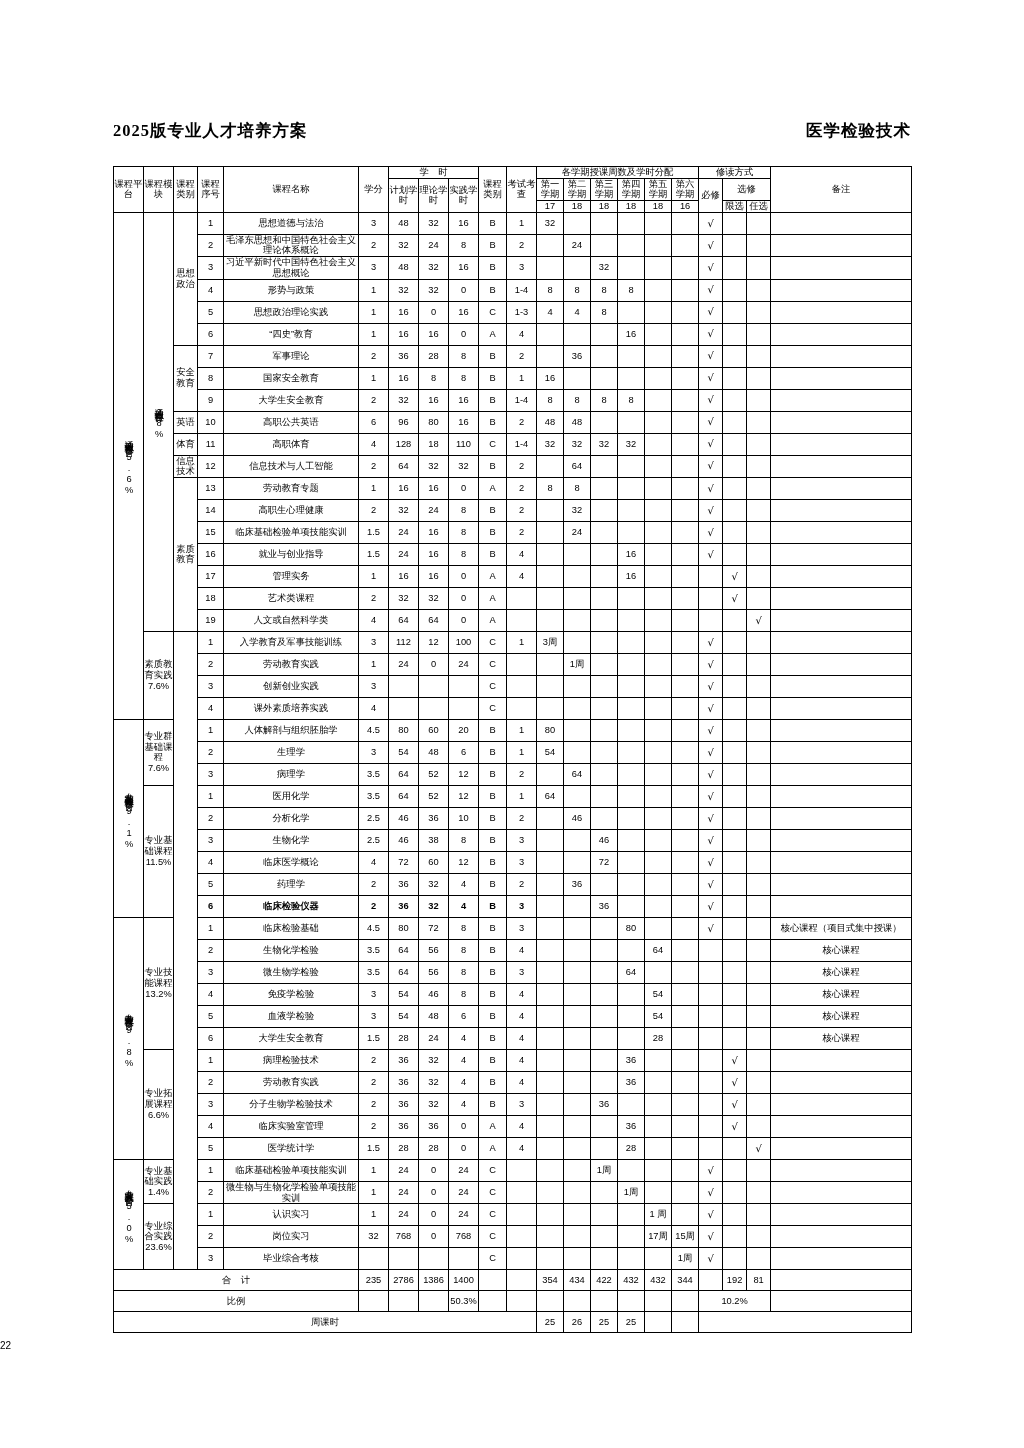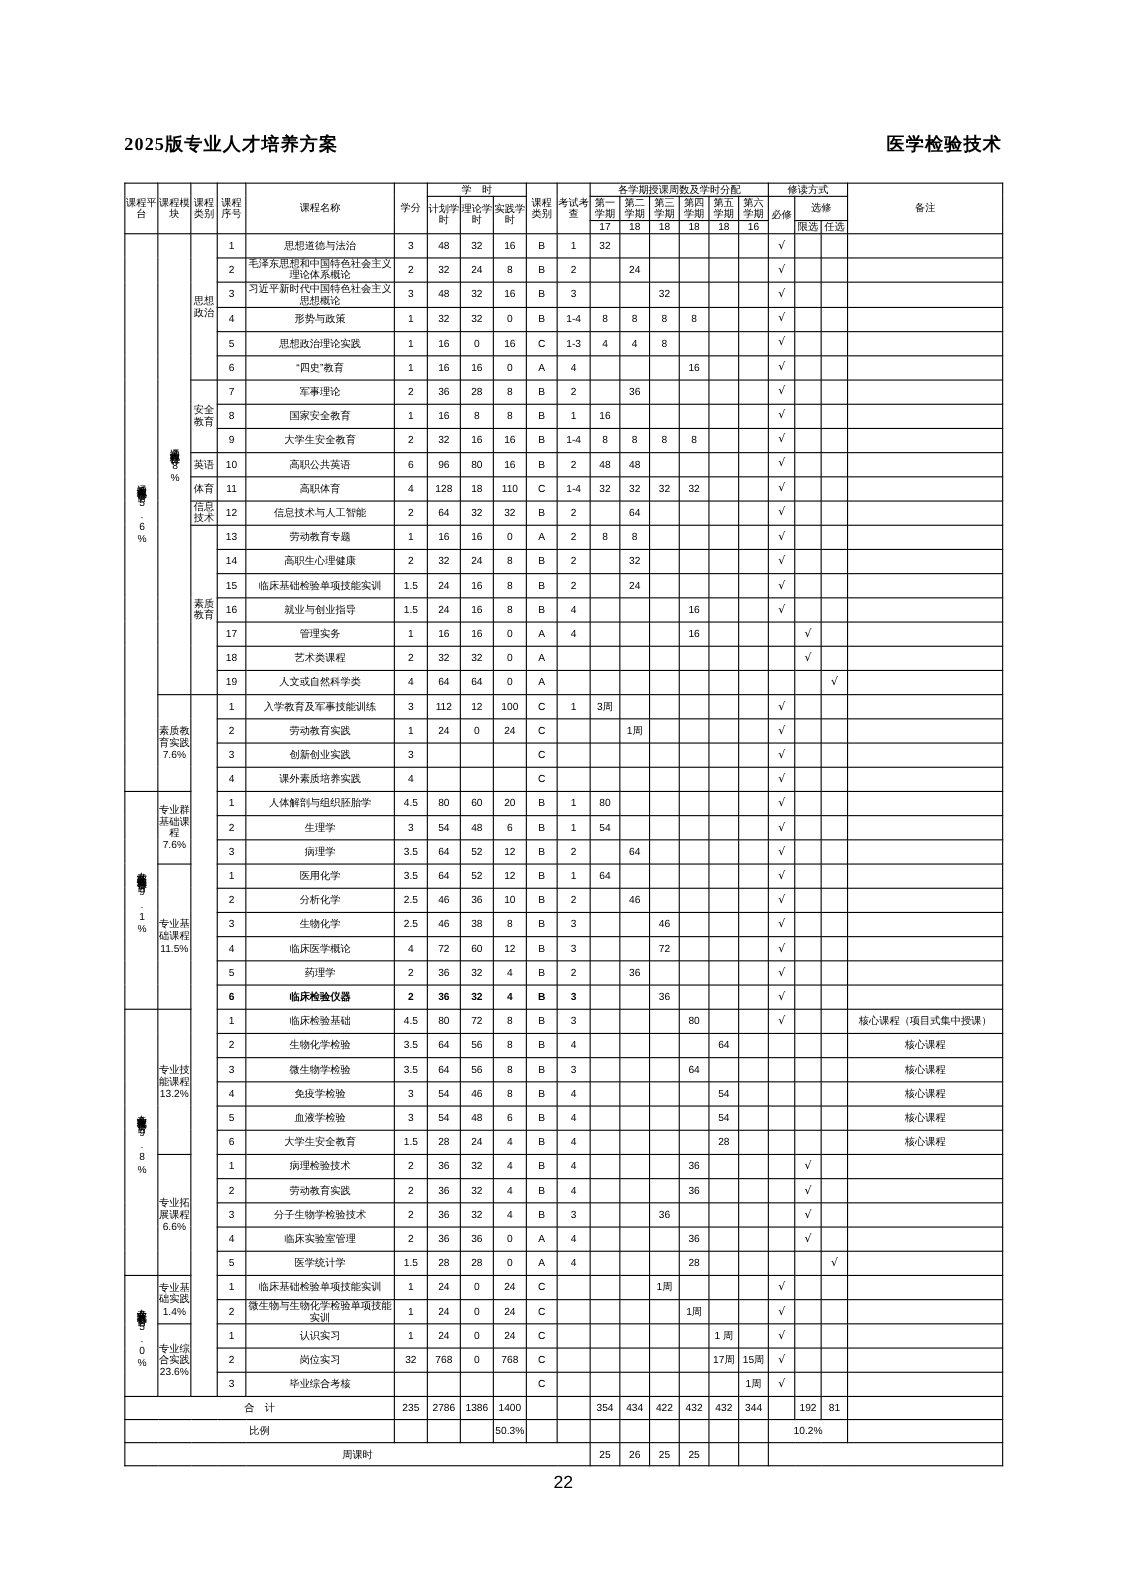--- a/index.html
+++ b/index.html
@@ -8,21 +8,21 @@
   .hdr{position:absolute;left:113px;top:120px;width:798px;display:flex;justify-content:space-between;align-items:flex-end;}
   .hdr div{font-family:"Liberation Serif",serif;font-weight:bold;font-size:16.5px;letter-spacing:1px;}
   table.main{position:absolute;left:113px;top:166px;border-collapse:collapse;table-layout:fixed;width:798px;
     font-family:"Liberation Sans",sans-serif;font-size:9.3px;}
   table.main td,table.main th{border:1px solid #000;padding:0;text-align:center;vertical-align:middle;line-height:1.15;}
   td.nm{text-align:left;padding-left:3px;}
   .vt{writing-mode:vertical-rl;text-orientation:upright;letter-spacing:1px;line-height:1.2;white-space:normal;}
   .h{height:22px;}
   .hdrcell{font-size:9.3px;}
   .sum td{height:20px;font-weight:normal;margin-top:48px;}
-  .pagenum{position:absolute;left:0;top:1340px;width:1024px;text-align:center;font-family:"Liberation Sans",sans-serif;font-size:16px;}
+  .pagenum{position:absolute;left:0;top:1340px;width:1024px;font-family:"Liberation Sans",sans-serif;font-size:10px;}
   .chk{font-family:"DejaVu Sans",sans-serif;font-size:10px;}
   .b{font-weight:bold;}
 </style>
 </head>
 <body>
 
 <div class="page">
 
   <div class="hdr">
     <div>2025版专业人才培养方案</div>

